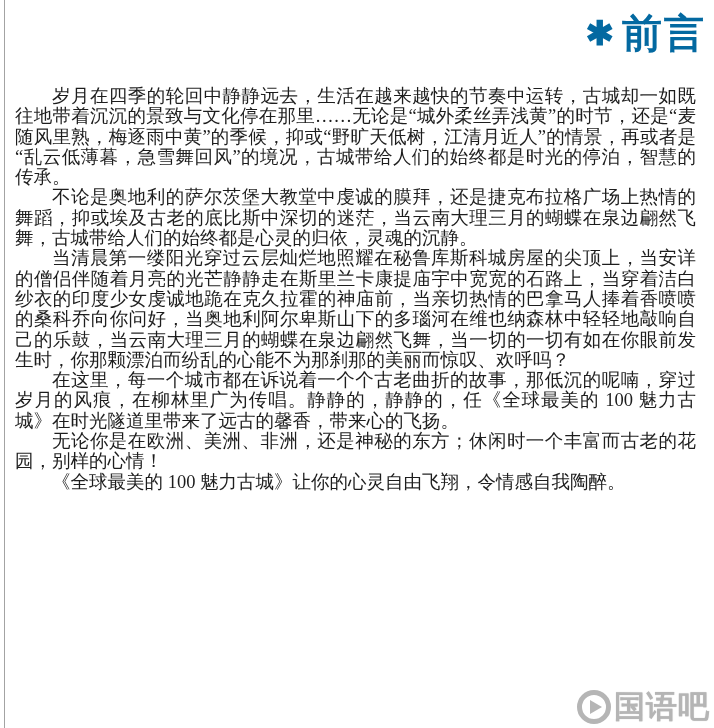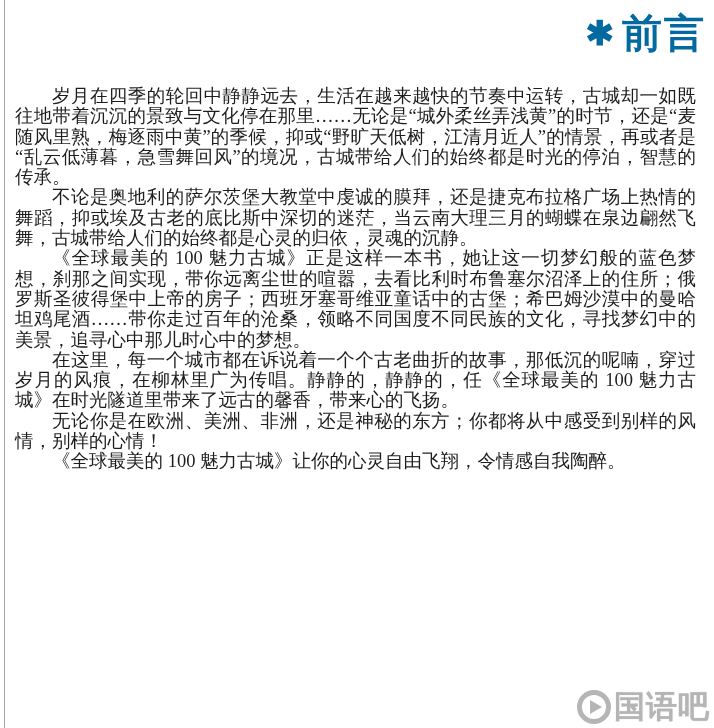--- a/index.html
+++ b/index.html
@@ -107,23 +107,23 @@
 
   <div class="title-block">
     <div class="title-cn">
       <span class="star">✱</span><span>前言</span>
     </div>
   </div>
 
   <div class="body-text">
     <p>岁月在四季的轮回中静静远去，生活在越来越快的节奏中运转，古城却一如既往地带着沉沉的景致与文化停在那里……无论是“城外柔丝弄浅黄”的时节，还是“麦随风里熟，梅逐雨中黄”的季候，抑或“野旷天低树，江清月近人”的情景，再或者是“乱云低薄暮，急雪舞回风”的境况，古城带给人们的始终都是时光的停泊，智慧的传承。</p>
     <p>不论是奥地利的萨尔茨堡大教堂中虔诚的膜拜，还是捷克布拉格广场上热情的舞蹈，抑或埃及古老的底比斯中深切的迷茫，当云南大理三月的蝴蝶在泉边翩然飞舞，古城带给人们的始终都是心灵的归依，灵魂的沉静。</p>
-    <p>《全球最美的 100 魅力古城》正是这样一本书，她让这一切梦幻般的蓝色梦想，刹那之间实现，带你远离尘世的喧嚣，去看比利时布鲁塞尔沼泽上的住所；俄罗斯圣彼得堡中上帝的房子；西班牙塞哥维亚童话中的古堡；希巴姆沙漠中的曼哈坦鸡尾酒……带你走过百年的沧桑，领略不同国度不同民族的文化，寻找梦幻中的美景，追寻心中那儿时心中的梦想。</p>
+    <p>当清晨第一缕阳光穿过云层灿烂地照耀在秘鲁库斯科城房屋的尖顶上，当安详的僧侣伴随着月亮的光芒静静走在斯里兰卡康提庙宇中宽宽的石路上，当穿着洁白纱衣的印度少女虔诚地跪在克久拉霍的神庙前，当亲切热情的巴拿马人捧着香喷喷的桑科乔向你问好，当奥地利阿尔卑斯山下的多瑙河在维也纳森林中轻轻地敲响自己的乐鼓，当云南大理三月的蝴蝶在泉边翩然飞舞，当一切的一切有如在你眼前发生时，你那颗漂泊而纷乱的心能不为那刹那的美丽而惊叹、欢呼吗？</p>
     <p>在这里，每一个城市都在诉说着一个个古老曲折的故事，那低沉的呢喃，穿过岁月的风痕，在柳林里广为传唱。静静的，静静的，任《全球最美的 100 魅力古城》在时光隧道里带来了远古的馨香，带来心的飞扬。</p>
-    <p>无论你是在欧洲、美洲、非洲，还是神秘的东方；你都将从中感受到别样的风情，别样的心情！</p>
+    <p>无论你是在欧洲、美洲、非洲，还是神秘的东方；休闲时一个丰富而古老的花园，别样的心情！</p>
     <p>《全球最美的 100 魅力古城》让你的心灵自由飞翔，令情感自我陶醉。</p>
   </div>
 
   <div class="watermark">
     <div class="wm-circle">
       <div class="wm-triangle"></div>
     </div>
     <div class="wm-text">国语吧</div>
   </div>
 

